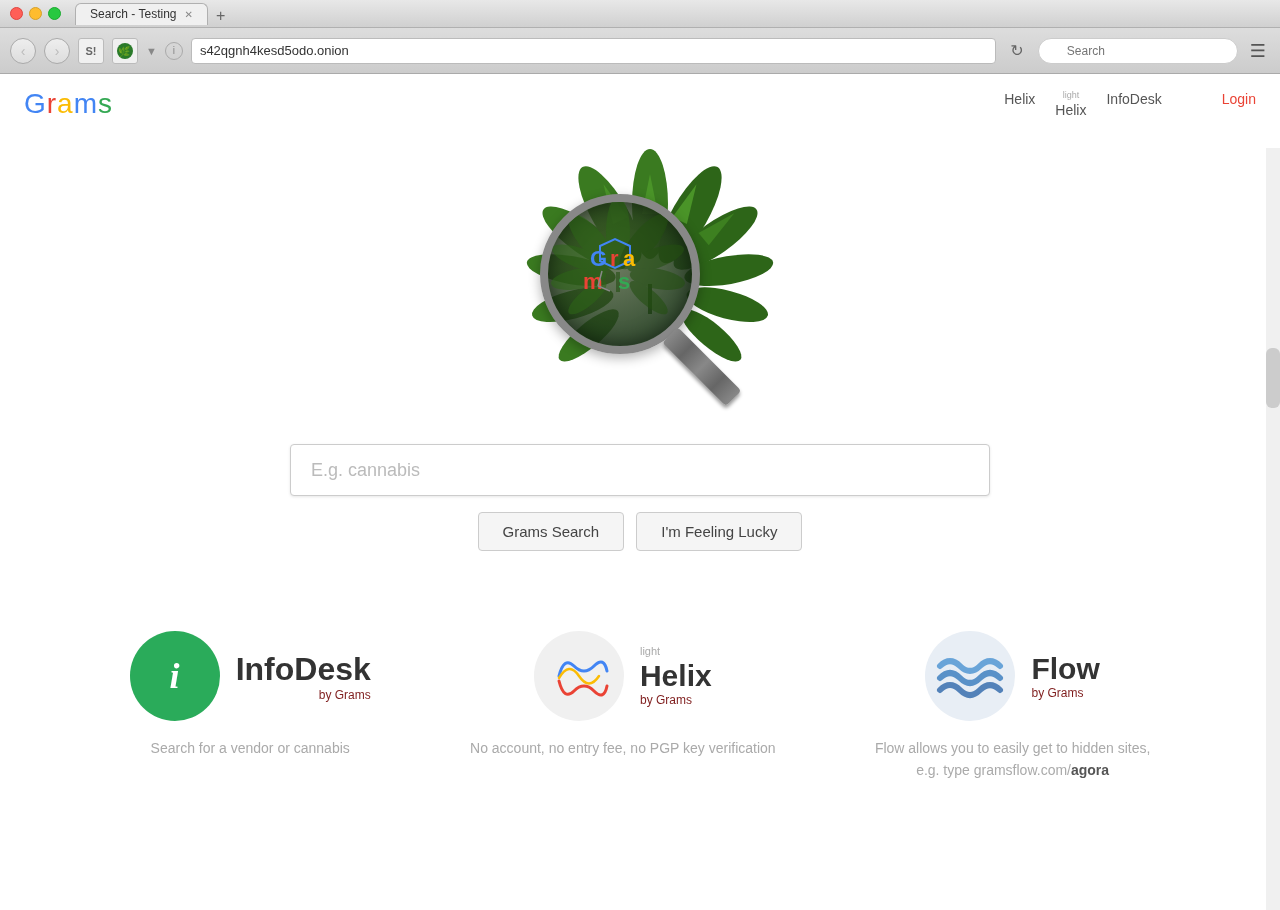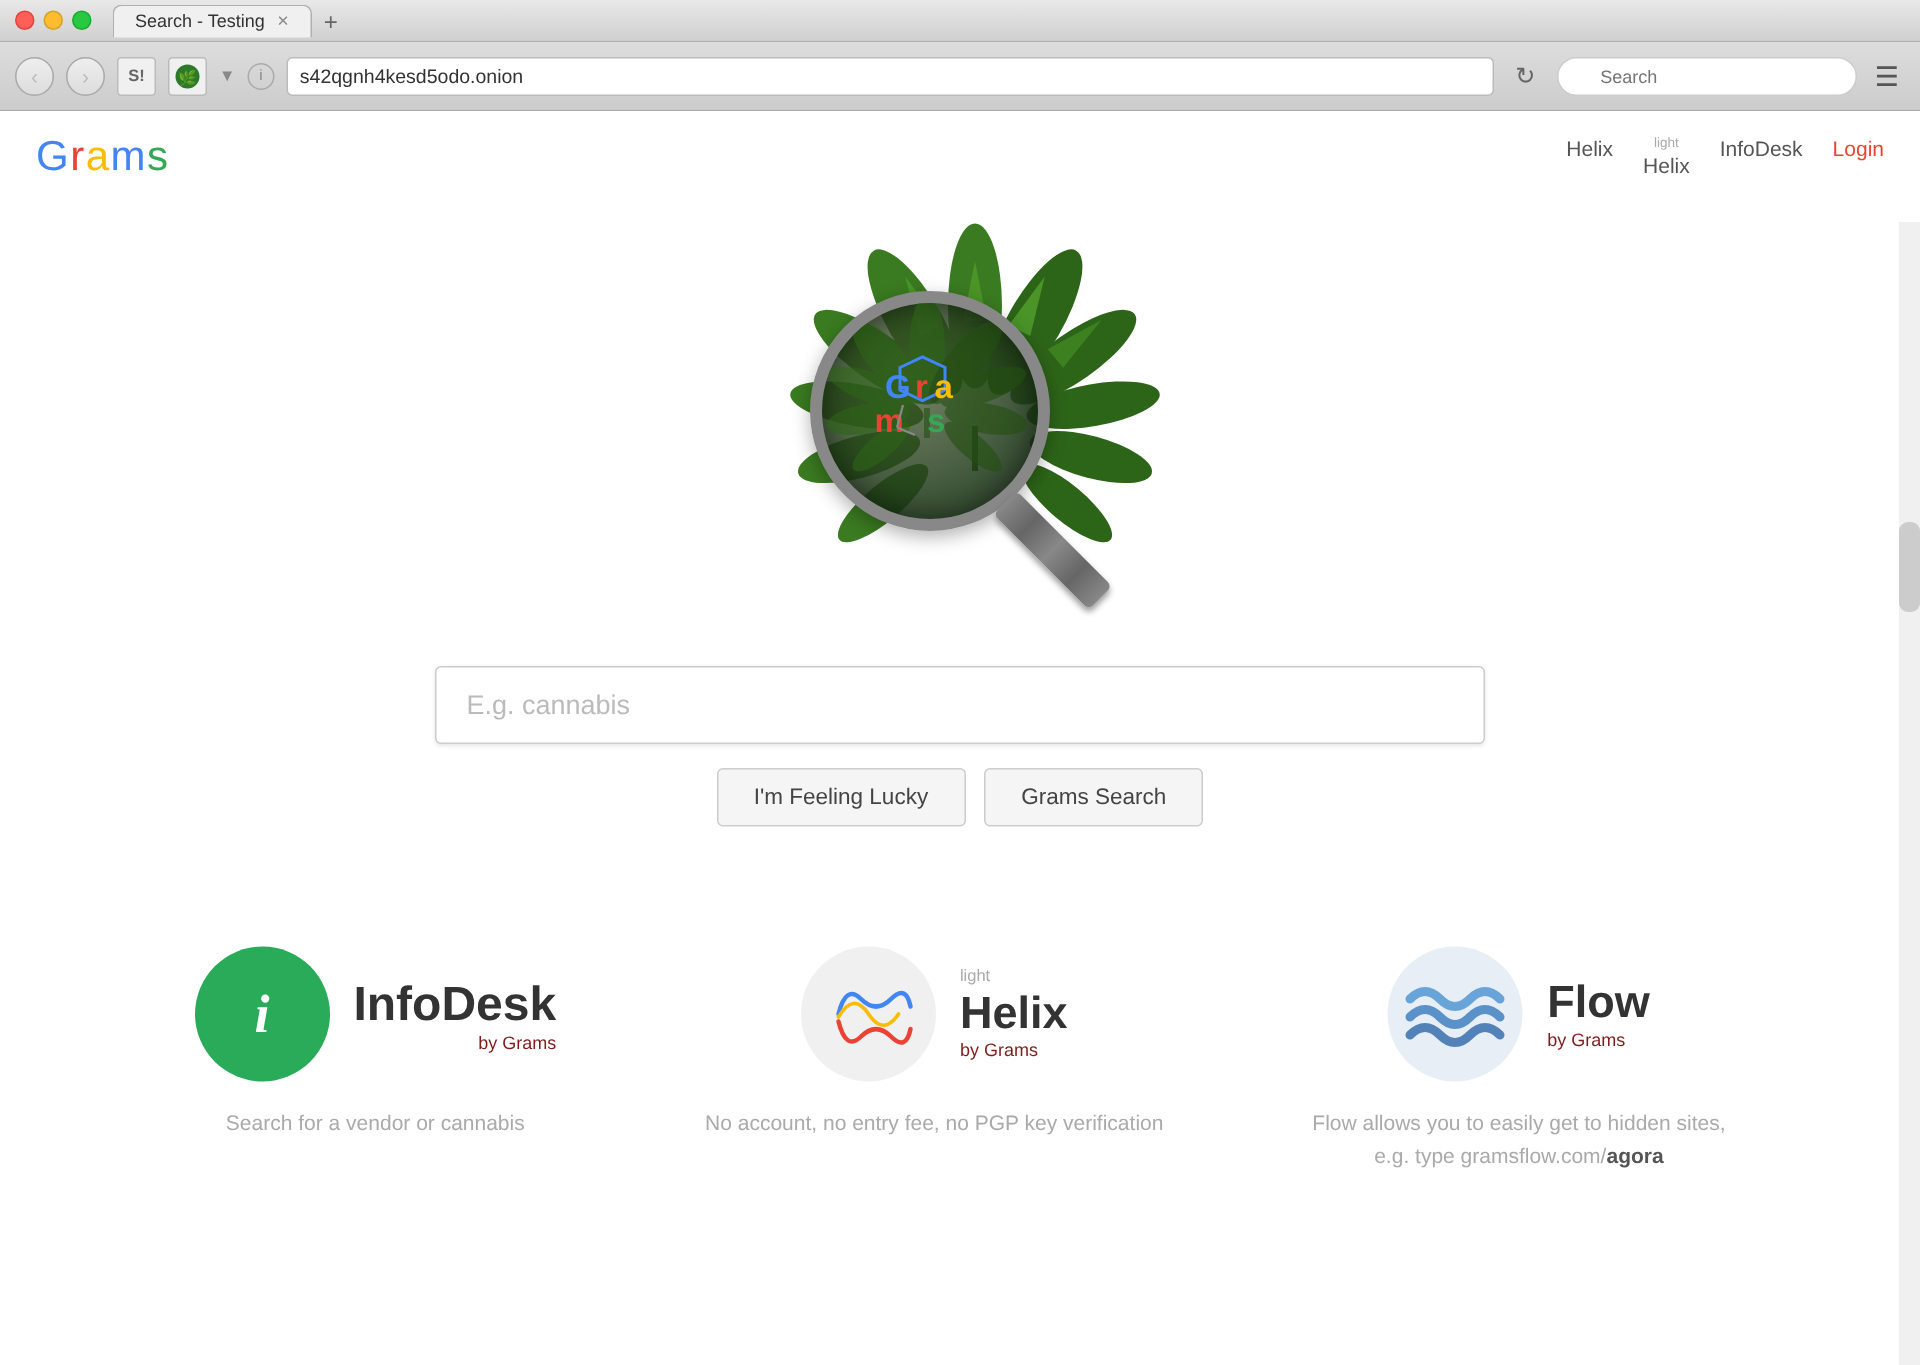--- a/index.html
+++ b/index.html
@@ -202,21 +202,21 @@
       display: flex;
       align-items: flex-start;
       gap: 20px;
     }
     .nav-link {
       font-size: 14px;
       color: #555;
       text-decoration: none;
       cursor: pointer;
     }
-    .nav-link.login { color: #EA4335; }
+    .nav-link.login { color: #EA4335; margin-left: 40px; }
     .nav-link-helix-wrapper {
       display: flex;
       flex-direction: column;
       align-items: center;
     }
     .nav-link-helix-light {
       font-size: 9px;
       color: #aaa;
       line-height: 1;
       margin-bottom: 2px;
@@ -560,22 +560,22 @@
               </svg>
             </div>
           </div>
           <div class="mag-handle"></div>
         </div>
       </div>
 
       <div class="search-area">
         <input class="main-search-input" type="text" placeholder="E.g. cannabis" style="">
         <div class="search-buttons">
+          <button class="search-btn">Grams Search</button>
           <button class="search-btn">I'm Feeling Lucky</button>
-          <button class="search-btn">Grams Search</button>
         </div>
       </div>
     </div>
 
     <div class="bottom-section">
 
       <div class="bottom-item">
         <div class="bottom-icon-row">
           <div class="infodesk-icon">
             <span>i</span>

